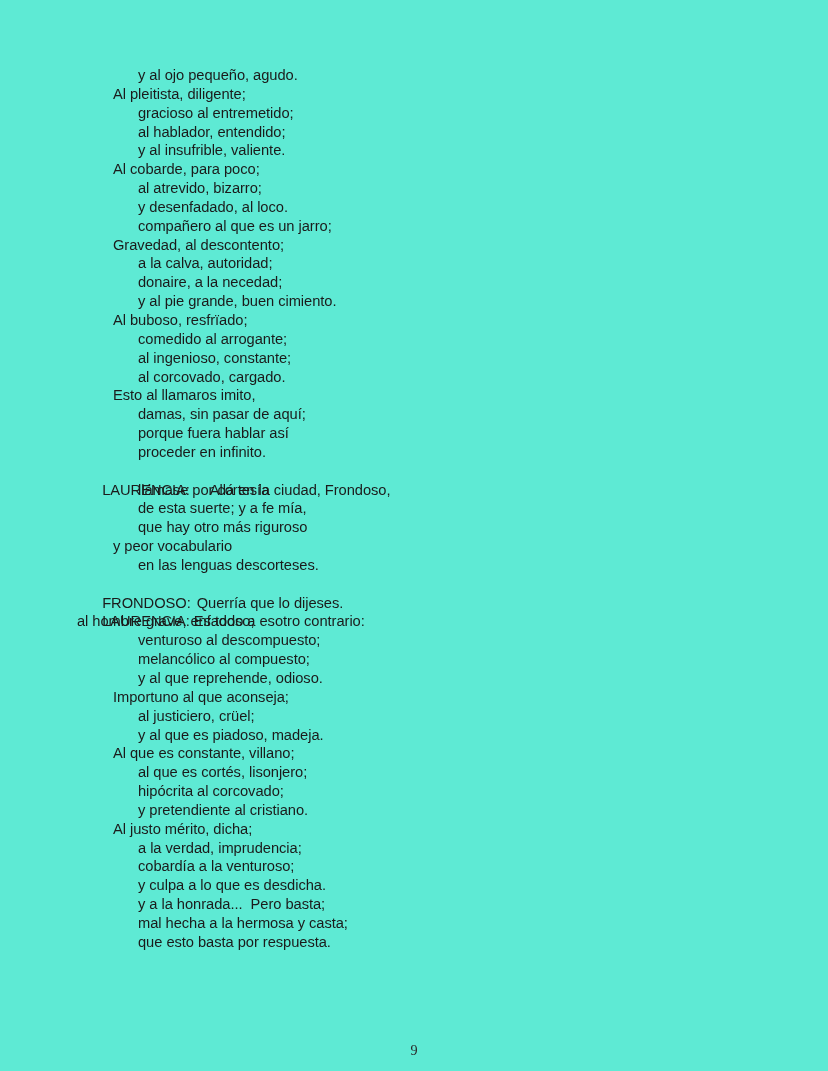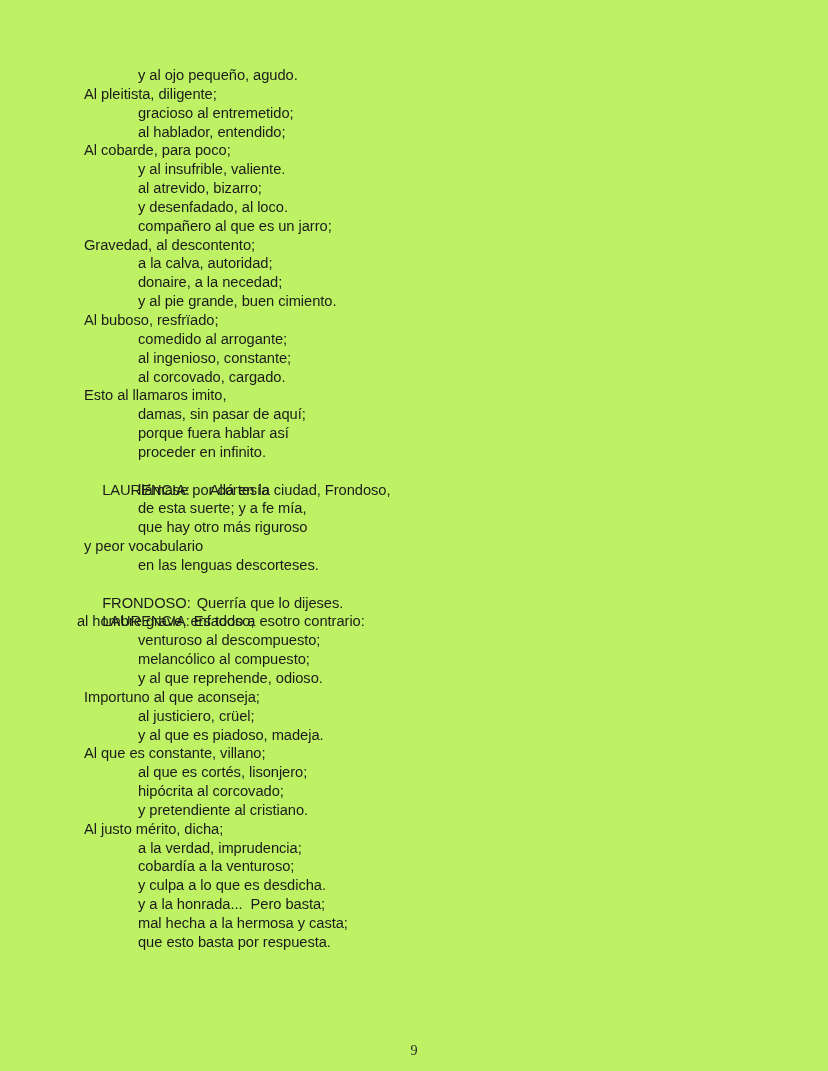--- a/index.html
+++ b/index.html
@@ -6,42 +6,42 @@
   html, body {
     margin: 0;
     padding: 0;
     background: #ffffff;
   }
   .page {
     position: relative;
     width: 828px;
     height: 1071px;
     margin: 0 auto;
-    background: #bef264;
+    background: #5eead4;
     overflow: hidden;
     font-family: "Liberation Sans", "DejaVu Sans", sans-serif;
     color: #1b1b1b;
   }
   .text-block {
     position: absolute;
     left: 0;
     top: 66px;
     width: 828px;
   }
   .line {
     height: 18.85px;
     line-height: 18.85px;
     font-size: 14.7px;
     letter-spacing: -0.05px;
     white-space: pre;
     color: #1b1b1b;
   }
   
   .ind-base   { padding-left: 138px; }
-  .ind-stanza { padding-left: 84px; }
+  .ind-stanza { padding-left: 113px; }
   .ind-deep   { padding-left: 77px; }
 
   
   .speech {
     position: relative;
     padding-left: 78px;
   }
   .speaker {
     display: inline-block;
     min-width: 0;
@@ -70,22 +70,22 @@
 
 <div class="page">
 
   <div class="text-block">
 
     <div id="grp-open">
         <div class="line ind-base">y al ojo pequeño, agudo.</div>
         <div class="line ind-stanza">Al pleitista, diligente;</div>
         <div class="line ind-base">gracioso al entremetido;</div>
         <div class="line ind-base">al hablador, entendido;</div>
+        <div class="line ind-base">y al insufrible, valiente.</div>
         <div class="line ind-stanza">Al cobarde, para poco;</div>
-        <div class="line ind-base">y al insufrible, valiente.</div>
         <div class="line ind-base">al atrevido, bizarro;</div>
         <div class="line ind-base">y desenfadado, al loco.</div>
         <div class="line ind-base">compañero al que es un jarro;</div>
         <div class="line ind-stanza">Gravedad, al descontento;</div>
         <div class="line ind-base">a la calva, autoridad;</div>
         <div class="line ind-base">donaire, a la necedad;</div>
         <div class="line ind-base">y al pie grande, buen cimiento.</div>
         <div class="line ind-stanza">Al buboso, resfrïado;</div>
         <div class="line ind-base">comedido al arrogante;</div>
         <div class="line ind-base">al ingenioso, constante;</div>

